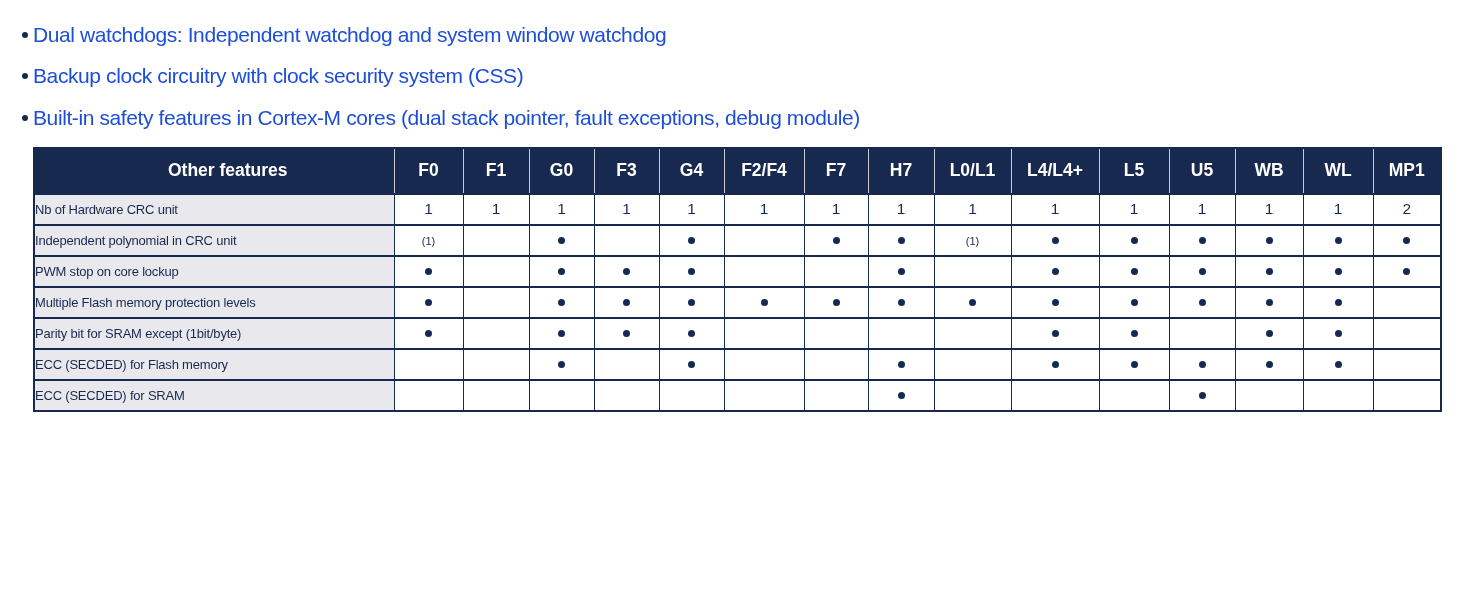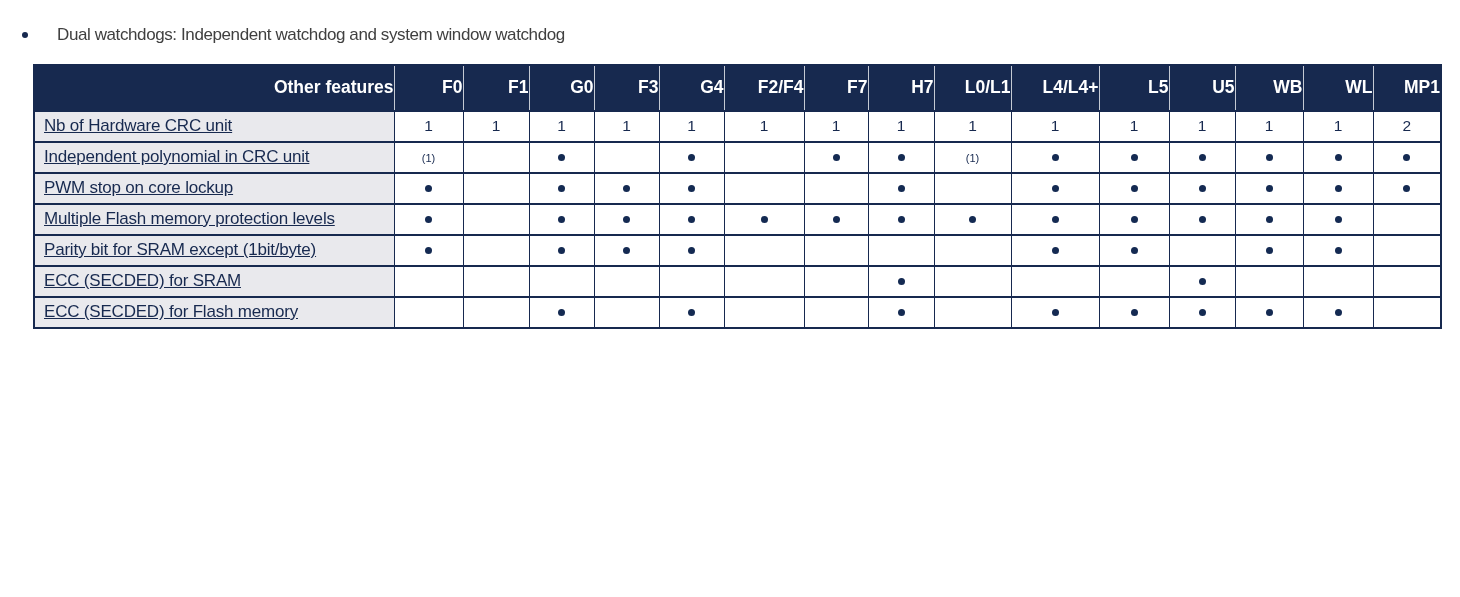--- a/index.html
+++ b/index.html
@@ -5,62 +5,64 @@
   html,body { margin:0; padding:0; }
   body {
     width:1460px; height:597px; background:#ffffff;
     font-family:"Liberation Sans", sans-serif;
     overflow:hidden; position:relative;
   }
   
   ul.bullets { list-style:none; margin:14px 0 0 0; padding:0; }
   ul.bullets li {
     position:relative; height:41.5px; display:flex; align-items:center;
-    padding-left:57px; color:#404040; font-size:17px; letter-spacing:-0.4px;
+    padding-left:33px; color:#1d4ed8; font-size:21px; letter-spacing:-0.4px;
     white-space:nowrap;
   }
   ul.bullets li .bmark {
     position:absolute; left:22px; top:50%; transform:translateY(-50%);
     width:6px; height:6px; border-radius:50%; background:#17294f;
   }
   
   table.features {
     border-collapse:collapse; table-layout:fixed;
     margin:8px 0 0 33px; width:1407px;
     border:2px solid #17294f;
   }
   thead th {
     background:#17294f; color:#ffffff; font-weight:bold; font-size:17.5px;
-    height:44px; text-align:right; padding:0;
+    height:44px; text-align:center; padding:0;
     border-left:1px solid rgba(255,255,255,0.75);
     border-bottom:2px solid #17294f;
   }
-  thead th.corner { text-align:right; padding-left:27px; border-left:none; }
+  thead th.corner { text-align:center; padding-left:27px; border-left:none; }
   tbody th, tbody td {
     border:1px solid #17294f;
     border-top-width:2px; border-bottom-width:2px;
     height:29px; padding:0; text-align:center;
     color:#17294f; font-size:15.5px; font-weight:normal;
   }
   tbody th.rowlabel {
-    background:#e9e9ed; text-align:left; padding-left:9px;
-    font-size:17px; letter-spacing:-0.2px; white-space:nowrap;text-decoration:underline;
+    background:#e9e9ed; text-align:left; 
+    font-size:13px; letter-spacing:-0.2px; white-space:nowrap;
   }
   td .dot {
     display:inline-block; width:7px; height:7px; border-radius:50%;
     background:#142a52; vertical-align:middle;
   }
   td .fn { font-size:11px; color:#17294f; }
 </style>
 </head>
 <body>
 
 <div>
   <ul class="bullets">
       <li><span class="bmark"></span>Dual watchdogs: Independent watchdog and system window watchdog</li>
+      <li><span class="bmark"></span>Backup clock circuitry with clock security system (CSS)</li>
+      <li><span class="bmark"></span>Built-in safety features in Cortex-M cores (dual stack pointer, fault exceptions, debug module)</li>
     </ul>
 
   <table class="features">
     <colgroup>
         <col style="width: 360px;">
         <col style="width: 69px;">
         <col style="width: 66px;">
         <col style="width: 65px;">
         <col style="width: 65px;">
         <col style="width: 65px;">
@@ -180,50 +182,50 @@
           <td></td>
           <td></td>
           <td><span class="dot"></span></td>
           <td><span class="dot"></span></td>
           <td></td>
           <td><span class="dot"></span></td>
           <td><span class="dot"></span></td>
           <td></td>
         </tr>
         <tr>
+          <th class="rowlabel">ECC (SECDED) for Flash memory</th>
+          <td></td>
+          <td></td>
+          <td><span class="dot"></span></td>
+          <td></td>
+          <td><span class="dot"></span></td>
+          <td></td>
+          <td></td>
+          <td><span class="dot"></span></td>
+          <td></td>
+          <td><span class="dot"></span></td>
+          <td><span class="dot"></span></td>
+          <td><span class="dot"></span></td>
+          <td><span class="dot"></span></td>
+          <td><span class="dot"></span></td>
+          <td></td>
+        </tr>
+        <tr>
           <th class="rowlabel">ECC (SECDED) for SRAM</th>
           <td></td>
           <td></td>
           <td></td>
           <td></td>
           <td></td>
           <td></td>
           <td></td>
           <td><span class="dot"></span></td>
           <td></td>
           <td></td>
           <td></td>
           <td><span class="dot"></span></td>
           <td></td>
           <td></td>
-          <td></td>
-        </tr>
-        <tr>
-          <th class="rowlabel">ECC (SECDED) for Flash memory</th>
-          <td></td>
-          <td></td>
-          <td><span class="dot"></span></td>
-          <td></td>
-          <td><span class="dot"></span></td>
-          <td></td>
-          <td></td>
-          <td><span class="dot"></span></td>
-          <td></td>
-          <td><span class="dot"></span></td>
-          <td><span class="dot"></span></td>
-          <td><span class="dot"></span></td>
-          <td><span class="dot"></span></td>
-          <td><span class="dot"></span></td>
           <td></td>
         </tr>
       </tbody>
   </table>
 </div>
 
 </body></html>

